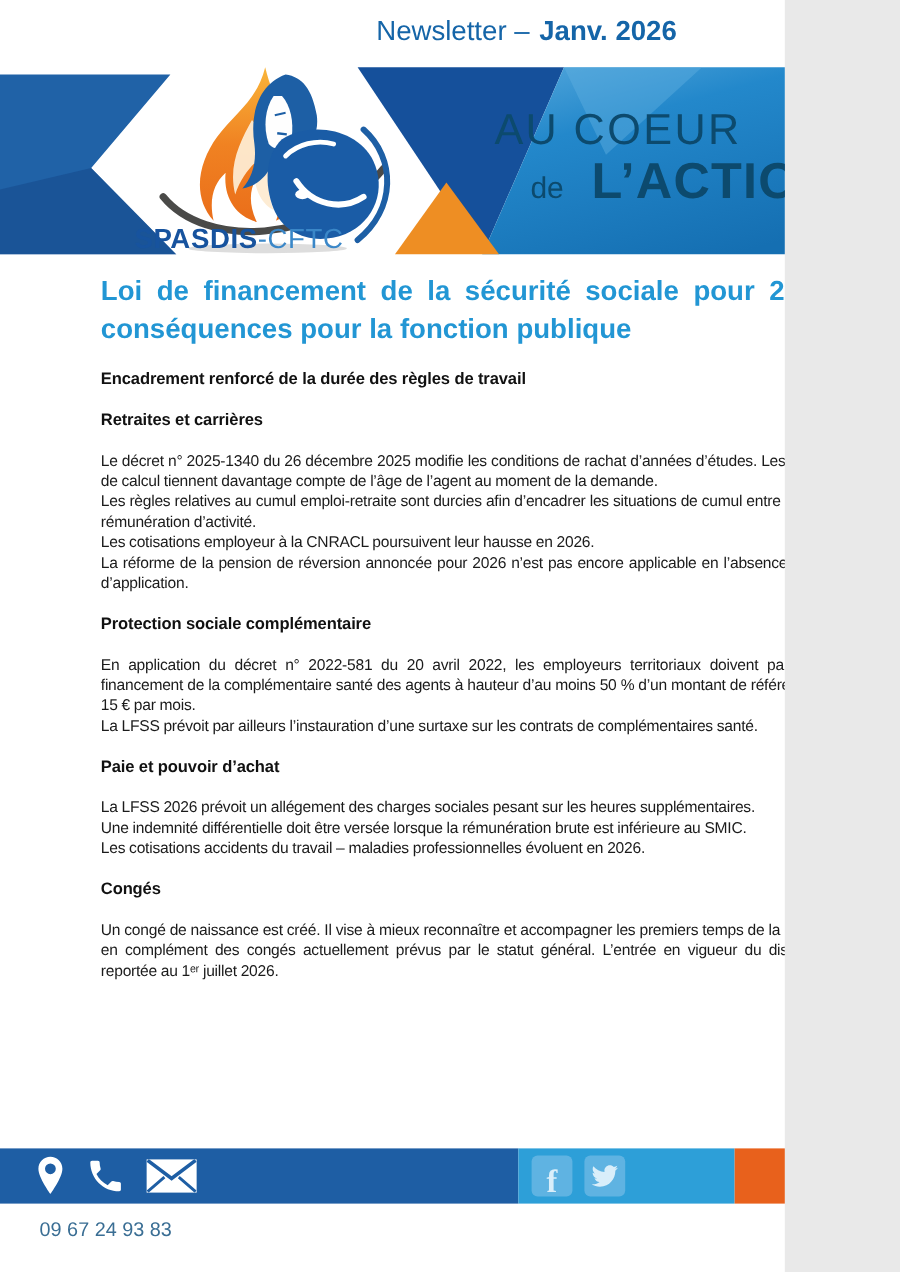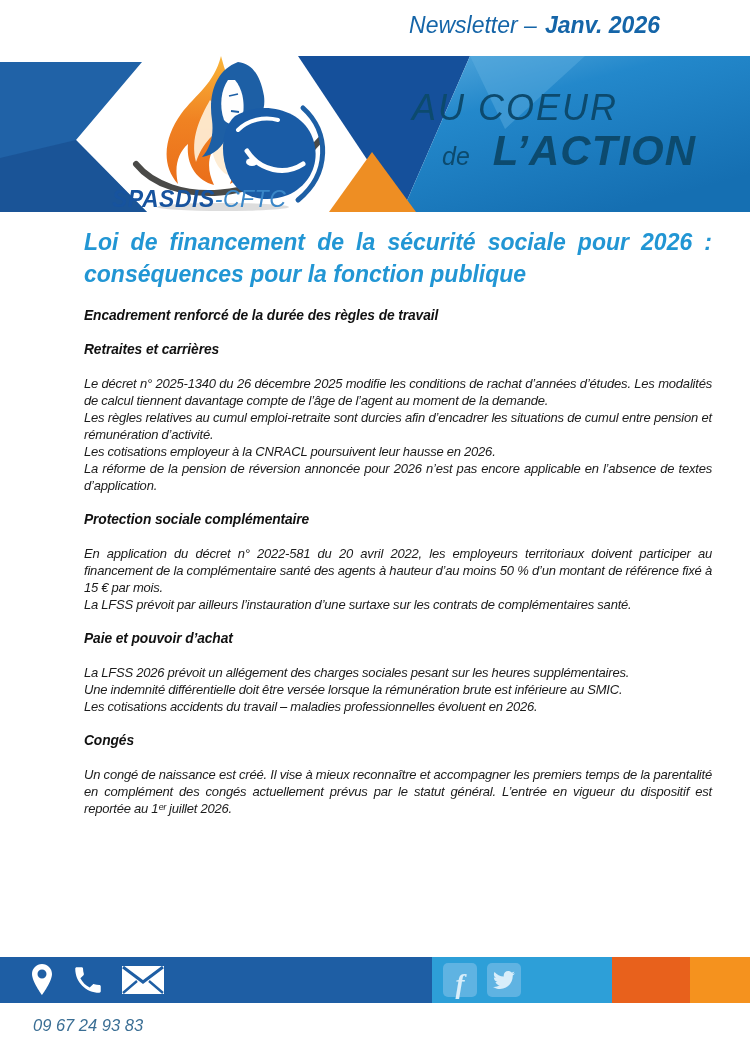--- a/index.html
+++ b/index.html
@@ -1,17 +1,17 @@
 <!DOCTYPE html>
 <html><head>
 <meta charset="utf-8">
 <style>
   html,body{margin:0;padding:0;background:#e9e9e9;}
-  .page{position:relative;width:750px;height:1060px;background:#ffffff;overflow:hidden;
-        font-family:"Liberation Sans","DejaVu Sans",sans-serif;font-style:italic;}
+  .page{position:relative;width:654px;height:1060px;background:#ffffff;overflow:hidden;
+        font-family:"Liberation Sans","DejaVu Sans",sans-serif;}
 
   
   .nl-line{position:absolute;top:12px;right:90px;font-size:23px;color:#1565A8;white-space:nowrap;}
   .nl-line .pfx{font-weight:500;margin-right:8px;}
   .nl-line .date{font-weight:bold;}
 
   
   .banner{position:absolute;top:54px;left:0;width:750px;height:158px;}
   .banner svg{position:absolute;top:0;left:0;}
   .logo-text{position:absolute;left:112px;top:132px;width:204px;text-align:left;

